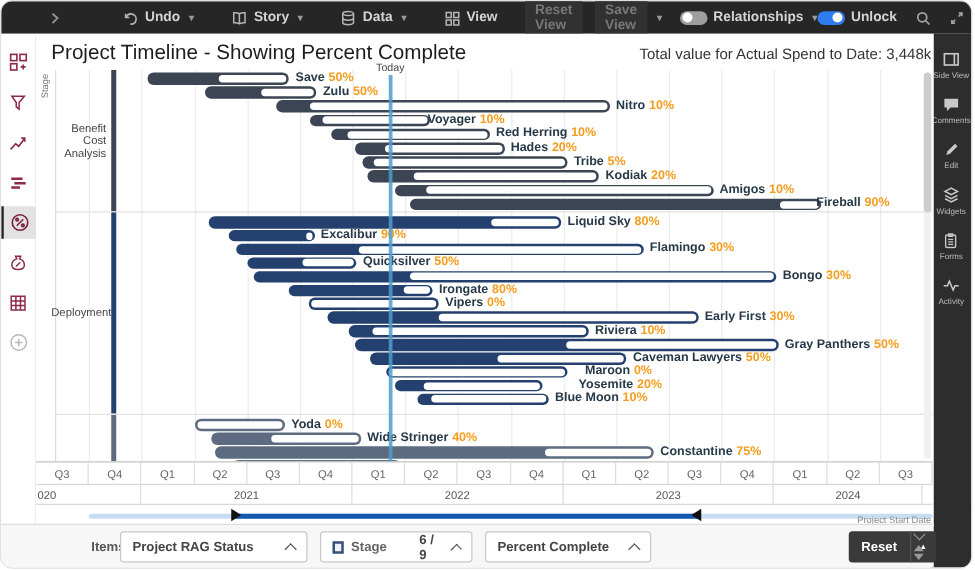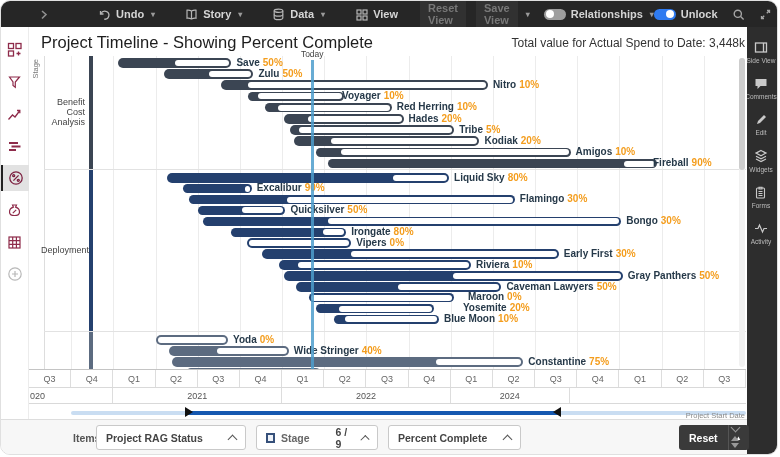--- a/index.html
+++ b/index.html
@@ -426,20 +426,21 @@
         <div class="qcell">Q3</div>
         <div class="qcell">Q4</div>
         <div class="qcell">Q1</div>
         <div class="qcell">Q2</div>
         <div class="qcell">Q3</div>
       </div>
     <div class="yrow" id="yrow">
         <div class="ycell first" style="width: 84.3529px;">020</div>
         <div class="ycell" style="width: 168.706px;">2021</div>
         <div class="ycell" style="width: 168.706px;">2022</div>
+        <div class="ycell" style="width: 168.706px;">2023</div>
         <div class="ycell" style="width: 119px; text-align: right;">2024</div>
       </div>
     <div class="slider" id="slider">
         <div class="strack" style="background: rgb(201, 221, 242);"></div>
         <div class="srange" style="left: 156.896px; width: 374.527px; background: rgb(21, 88, 176);"></div>
         <div class="shandle" style="left: 155.896px; border-left: 8px solid rgb(17, 17, 17);"></div>
         <div class="shandle" style="left: 524.424px; border-right: 8px solid rgb(17, 17, 17);"></div>
       </div>
     <div class="psd">Project Start Date</div>
   </div>

